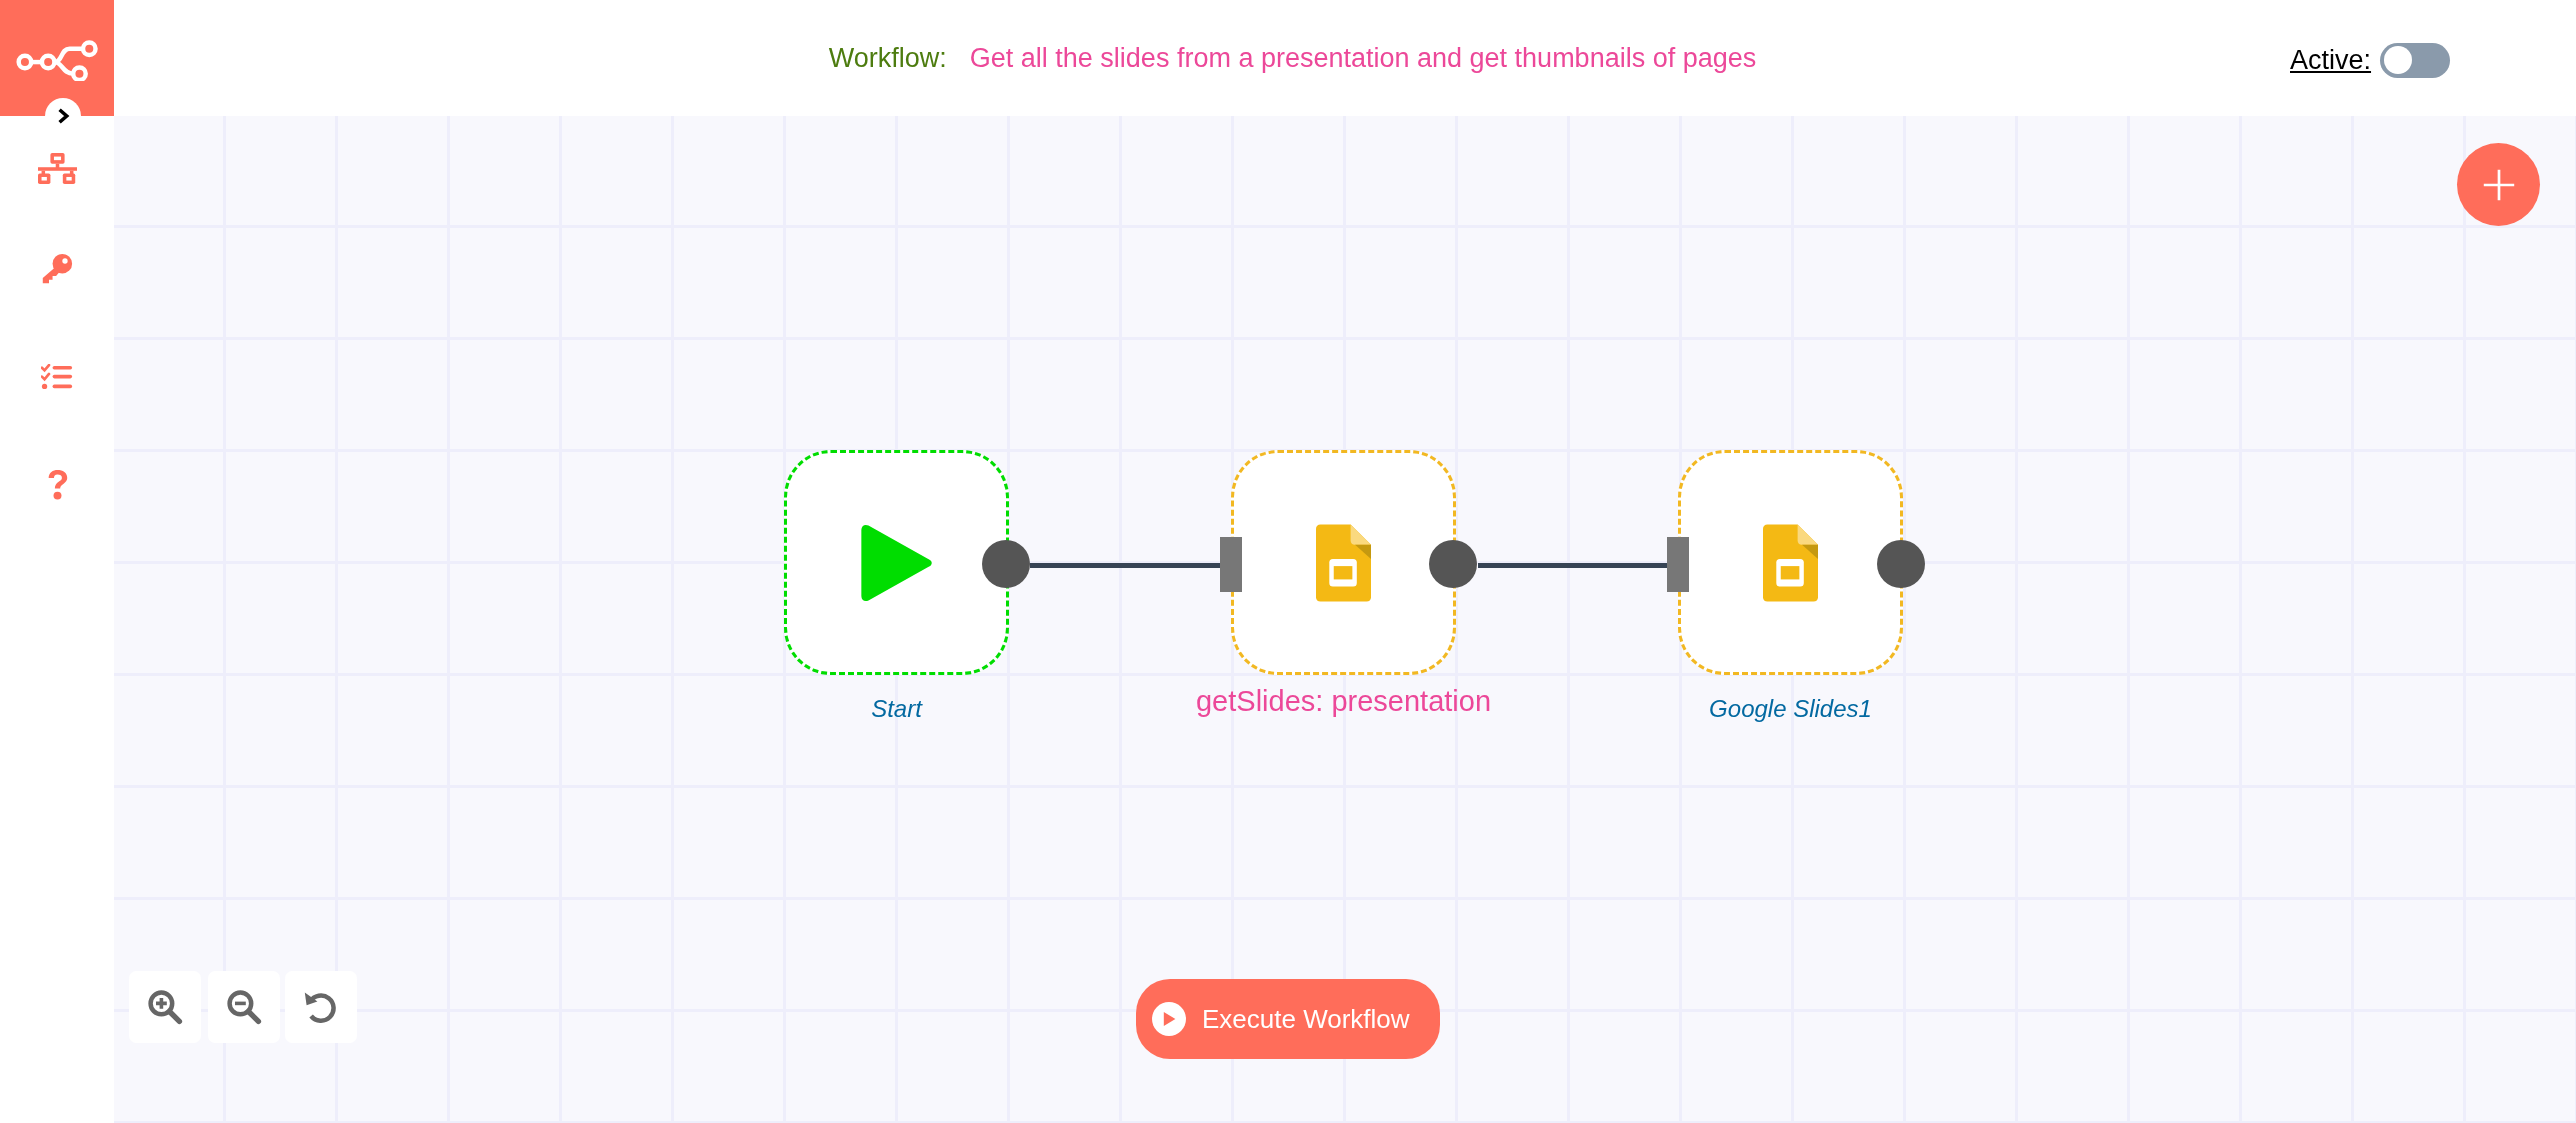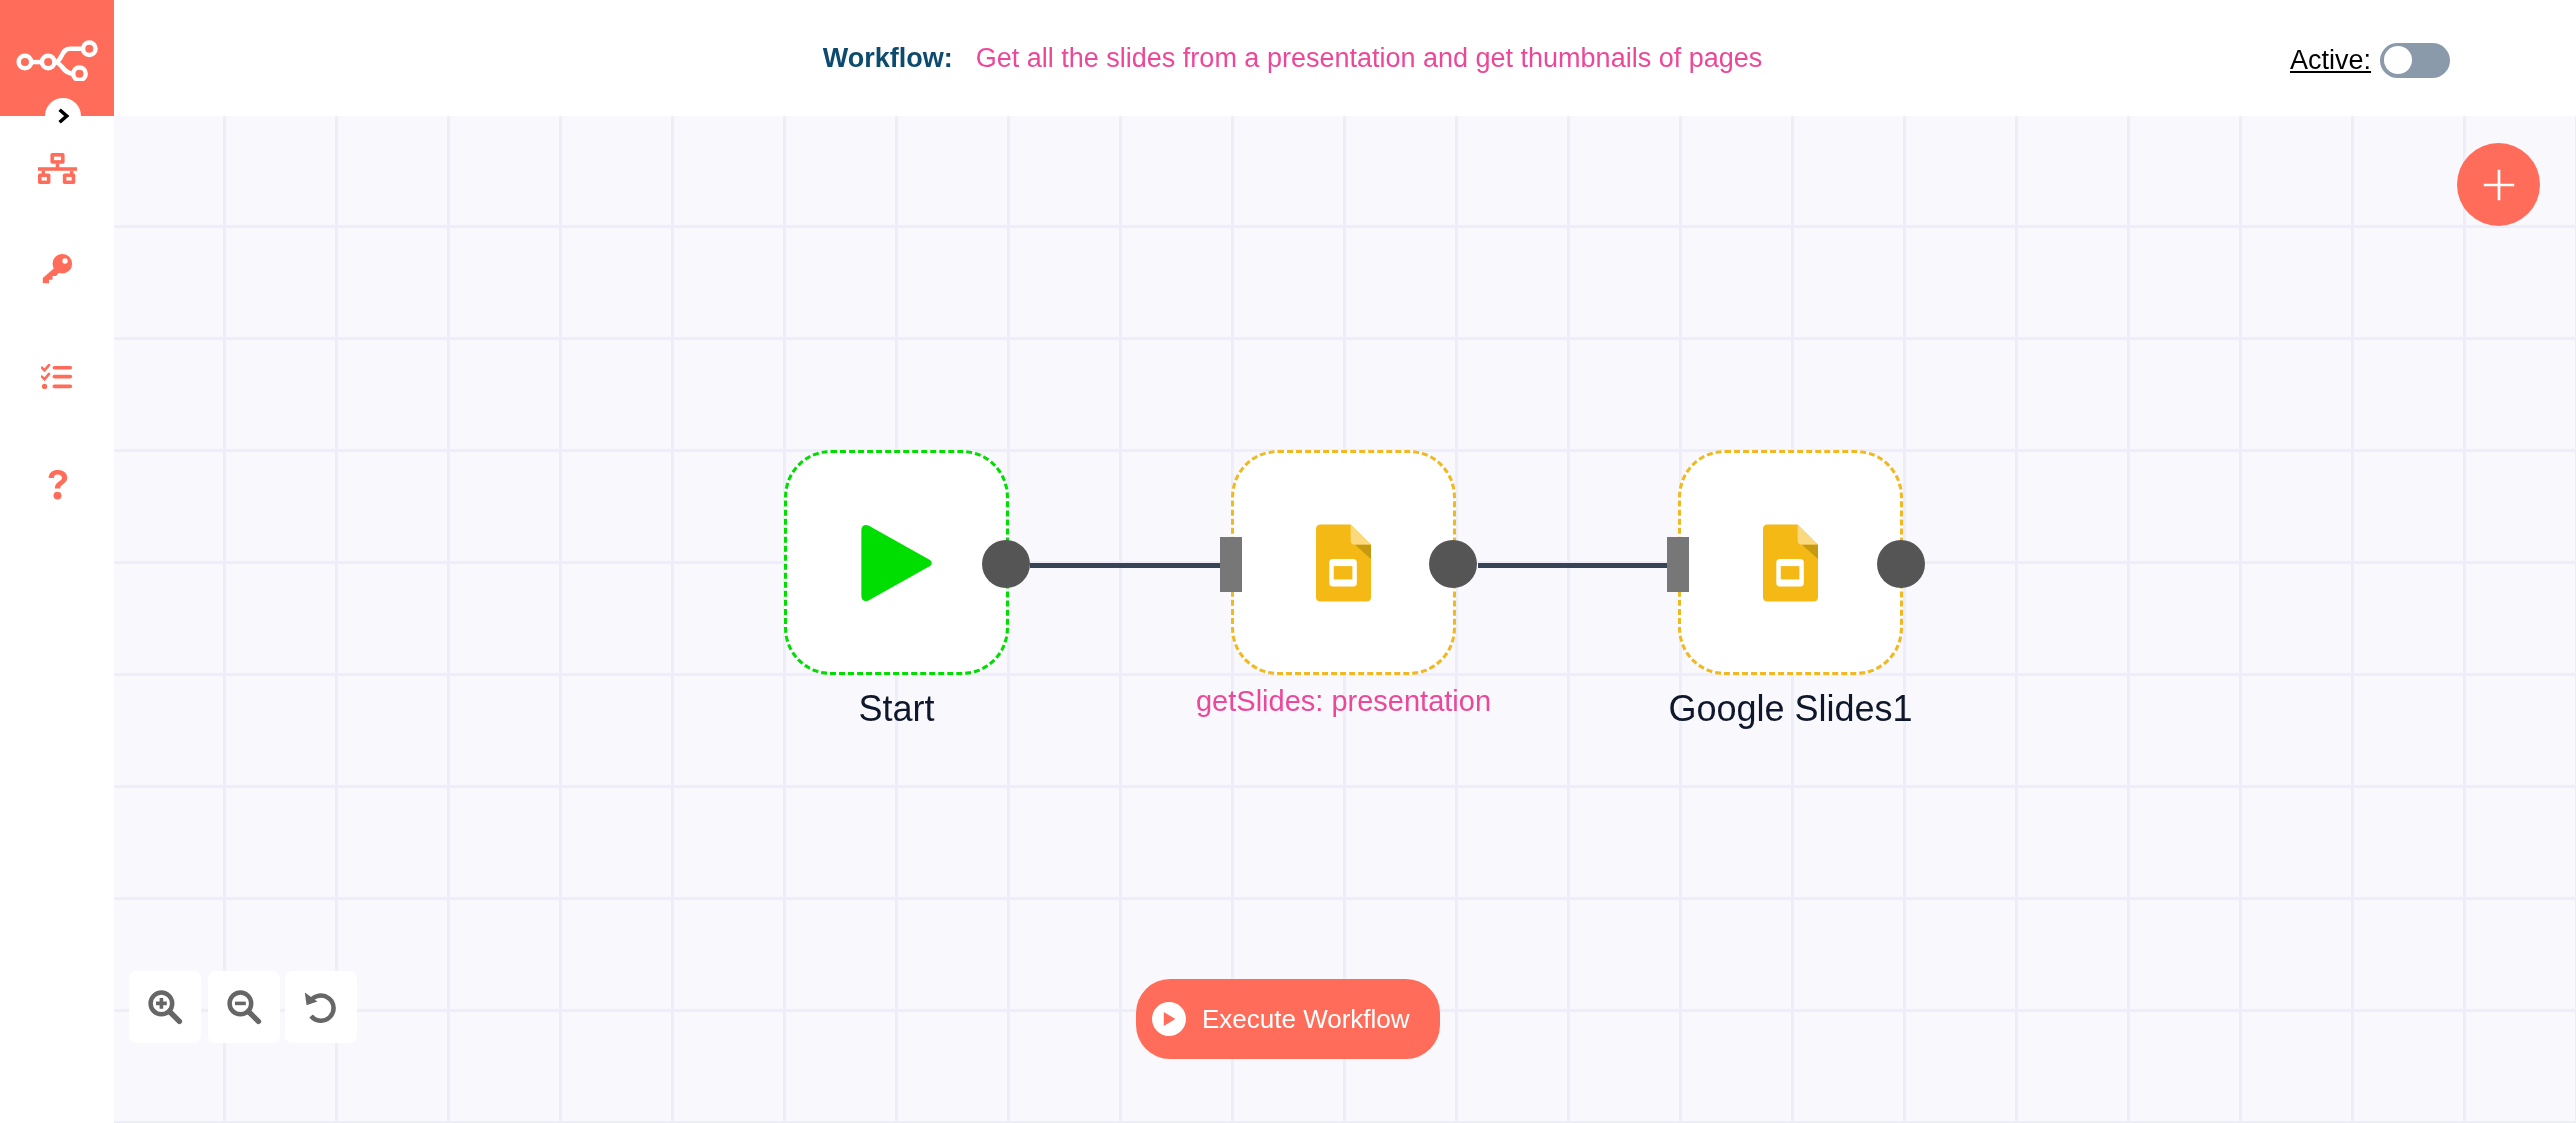--- a/index.html
+++ b/index.html
@@ -10,34 +10,34 @@
   .collapse { position:absolute; left:45px; top:98px; width:36px; height:36px; border-radius:50%; background:#ffffff; z-index:3; display:flex; align-items:center; justify-content:center; }
   .sidebar { position:absolute; left:0; top:116px; width:114px; height:1007px; background:#ffffff; }
   .side-item { position:absolute; left:30px; width:54px; height:54px; display:flex; align-items:center; justify-content:center; cursor:pointer; }
   .canvas { position:absolute; left:114px; top:116px; width:2462px; height:1007px; background-color:#f8f8fd;
     background-image:
       linear-gradient(to right, #eeeefb 0, #eeeefb 2.7px, transparent 2.7px),
       linear-gradient(to bottom, #eeeefb 0, #eeeefb 2.7px, transparent 2.7px);
     background-size:112px 112px;
     background-position:109px 109px; overflow:hidden; }
   .title { position:absolute; left:0; top:0; width:2576px; height:116px; display:flex; align-items:center; justify-content:center; font-size:27px; padding-left:9px; box-sizing:border-box; }
-  .title .label { color:#0c4a6e; margin-right:23px;font-weight:bold; }
+  .title .label { color:#4d7c0f; margin-right:23px; }
   .title .name { color:#ec4899; cursor:text; }
   .active { position:absolute; left:2290px; top:40px; height:40px; display:flex; align-items:center; font-size:27px; color:#000;text-decoration:underline; }
   .toggle { margin-left:9px; width:70px; height:35px; border-radius:18px; background:#8a9aab; position:relative; cursor:pointer; }
   .toggle .knob { position:absolute; left:3.6px; top:3.6px; width:28px; height:28px; border-radius:50%; background:#ffffff; }
   .plus { position:absolute; left:2457px; top:143px; width:83px; height:83px; border-radius:50%; background:#ff6d5a; cursor:pointer; display:flex; align-items:center; justify-content:center; }
   .node { position:absolute; top:450px; width:225px; height:225px; background:#ffffff; border-radius:47px; box-sizing:border-box; cursor:pointer; display:flex; align-items:center; justify-content:center; }
   .node.start { border:3.6px dashed #00dd00; }
   .node.slides { border:3.6px dashed #f2b822; }
   .out-dot { position:absolute; width:48px; height:48px; border-radius:50%; background:#555555; top:540px; cursor:crosshair; z-index:2; }
   .in-rect { position:absolute; width:22.4px; height:55px; background:#777777; top:537px; cursor:crosshair; z-index:2; }
   .conn { position:absolute; height:4.5px; background:#374455; top:563px; cursor:pointer; }
   .node-label { position:absolute; top:683px; width:447px; text-align:center; }
-  .node-title { font-size:36px; color:#0f172a; line-height:52px; }
+  .node-title { font-size:24px; color:#0369a1; line-height:52px;font-style:italic; }
   .node-sub { font-size:29px; color:#ec4899; line-height:36px; }
   .zoom-btn { position:absolute; top:971px; width:72px; height:72px; background:#ffffff; border-radius:7.2px; cursor:pointer; display:flex; align-items:center; justify-content:center; }
   .exec { position:absolute; left:1136px; top:979px; width:304px; height:80px; border-radius:34px; background:#ff6d5a; color:#ffffff; font-size:26px; display:flex; align-items:center; cursor:pointer; box-sizing:border-box; padding-left:16px; }
   .exec .play { width:34px; height:34px; border-radius:50%; background:#fff; display:flex; align-items:center; justify-content:center; margin-right:16px; }
 </style>
 </head>
 <body>
 
 <div class="topbar">
   <div class="title">

